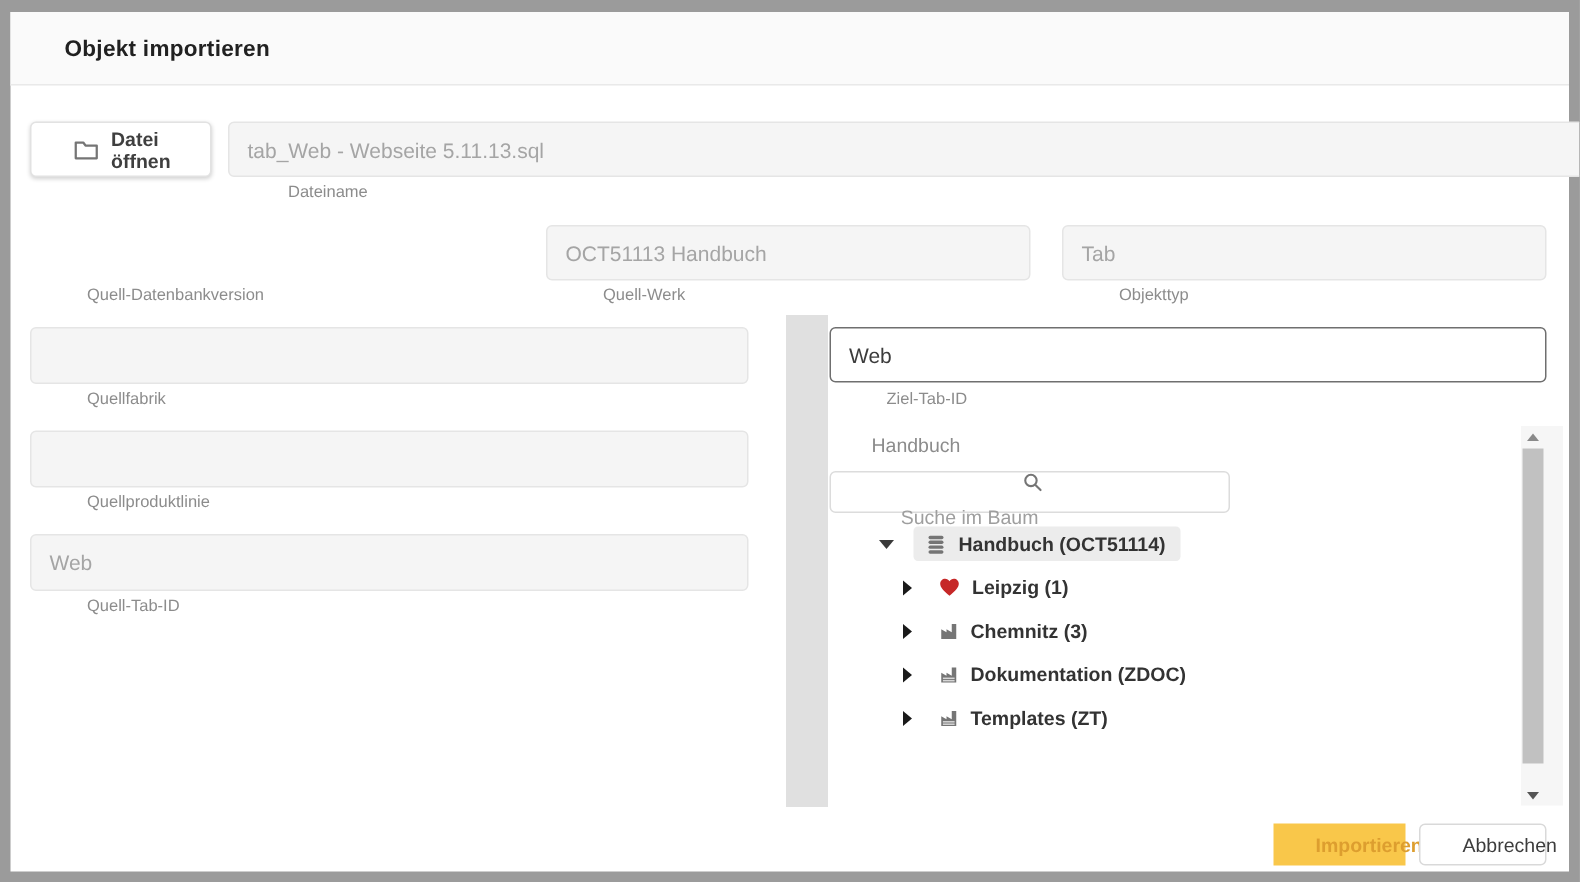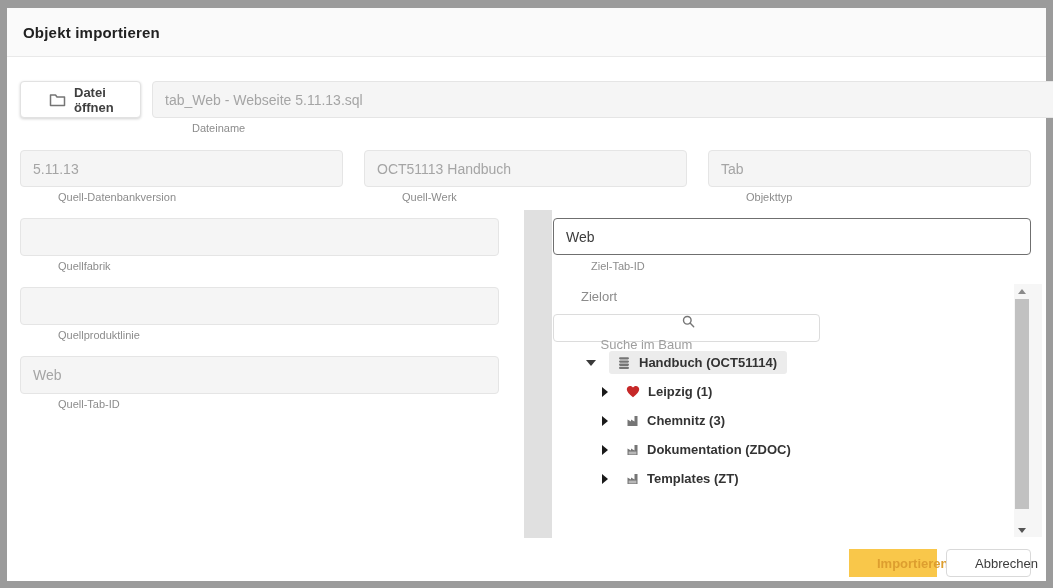--- a/index.html
+++ b/index.html
@@ -21,21 +21,21 @@
 
   
   .header {
     position: absolute;
     left: 0; top: 0; right: 0;
     height: 49px;
     background: #fafafa;
     border-bottom: 1px solid #e9e9e9;
     display: flex;
     align-items: center;
-    padding-left: 16px;
+    padding-left: 36px;
   }
   .header .title {
     font-size: 15px;
     font-weight: 700;
     color: #212121;
     letter-spacing: .2px;
   }
 
   
   .abs { position: absolute; padding-left: 28px; }
@@ -262,21 +262,20 @@
         <svg width="17" height="14" viewBox="0 0 17 14">
           <path d="M1.5 2 h5 l1.5 2 h7.5 v8.5 h-14 z" fill="none" stroke="#757575" stroke-width="1.5" stroke-linejoin="round"></path>
         </svg>
       </span>
       <span>Datei öffnen</span>
     </div>
 
     <div class="abs field filename">tab_Web - Webseite 5.11.13.sql</div>
     <div class="abs field-label lbl-filename">Dateiname</div>
 
-    <div class="abs field f-dbver">5.11.13</div>
     <div class="abs field-label lbl-dbver">Quell-Datenbankversion</div>
 
     <div class="abs field f-werk">OCT51113 Handbuch</div>
     <div class="abs field-label lbl-werk">Quell-Werk</div>
 
     <div class="abs field f-otyp">Tab</div>
     <div class="abs field-label lbl-otyp">Objekttyp</div>
 
     <div class="abs field f-fabrik"></div>
     <div class="abs field-label lbl-fabrik">Quellfabrik</div>
@@ -285,21 +284,21 @@
     <div class="abs field-label lbl-prod">Quellproduktlinie</div>
 
     <div class="abs field f-qtab">Web</div>
     <div class="abs field-label lbl-qtab">Quell-Tab-ID</div>
 
     <div class="abs vdivider"></div>
 
     <input class="abs f-ztab" type="text" value="Web" style="">
     <div class="abs field-label lbl-ztab">Ziel-Tab-ID</div>
 
-    <div class="abs zielort-label">Zielort</div>
+    <div class="abs zielort-label">Handbuch</div>
 
     <div class="abs searchbox">
       <span>
         <svg width="13" height="13" viewBox="0 0 13 13">
           <circle cx="5.3" cy="5.3" r="3.8" fill="none" stroke="#757575" stroke-width="1.4"></circle>
           <line x1="8.3" y1="8.3" x2="11.7" y2="11.7" stroke="#757575" stroke-width="1.4" stroke-linecap="round"></line>
         </svg>
       </span>
       <input type="text" placeholder="Suche im Baum" style="">
     </div>

